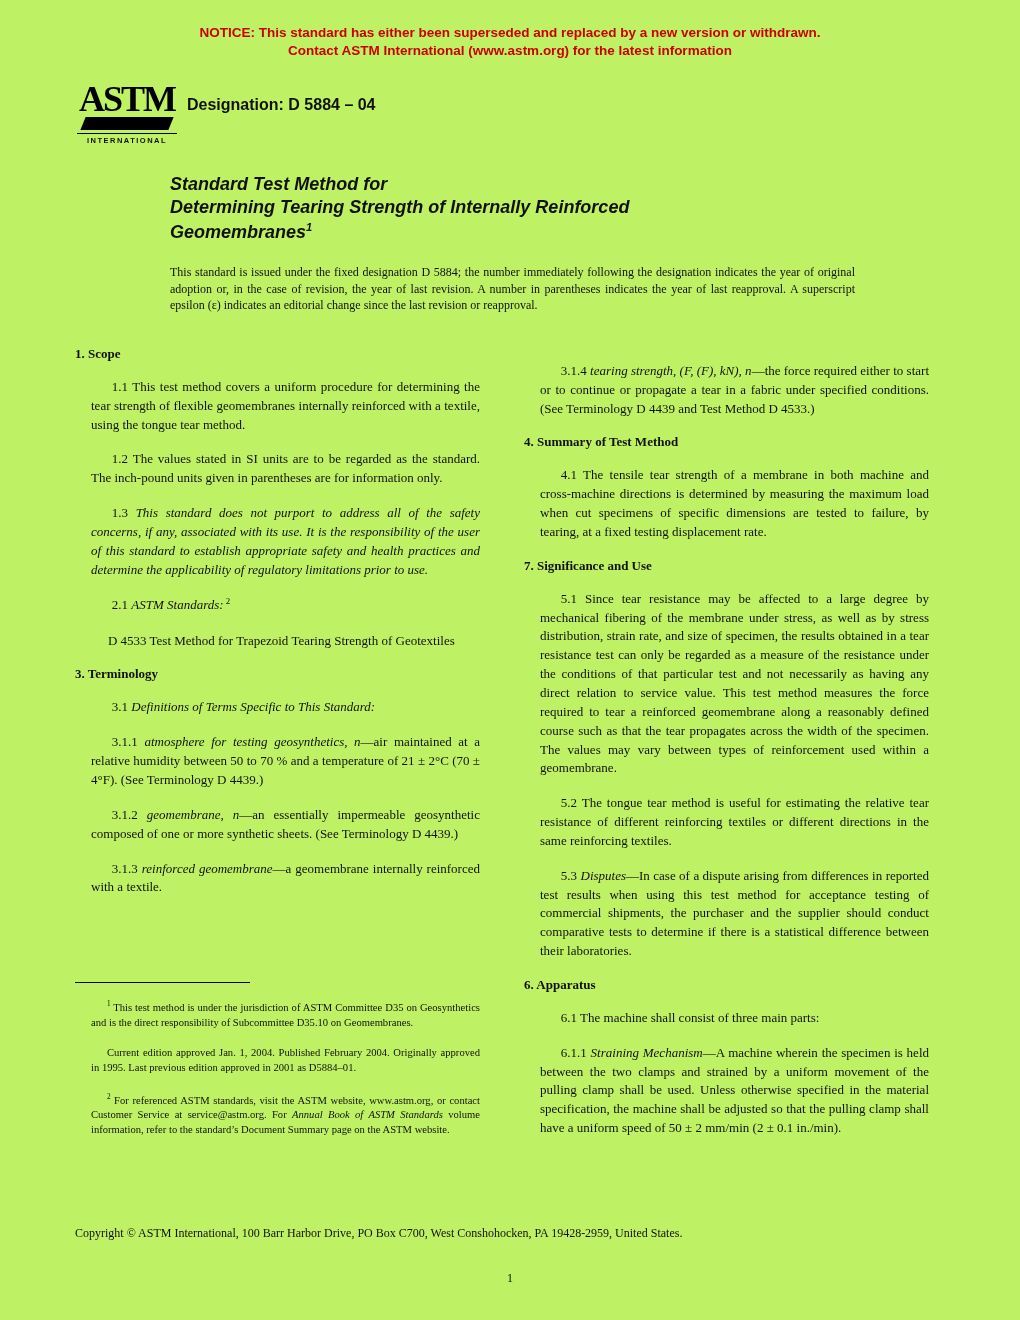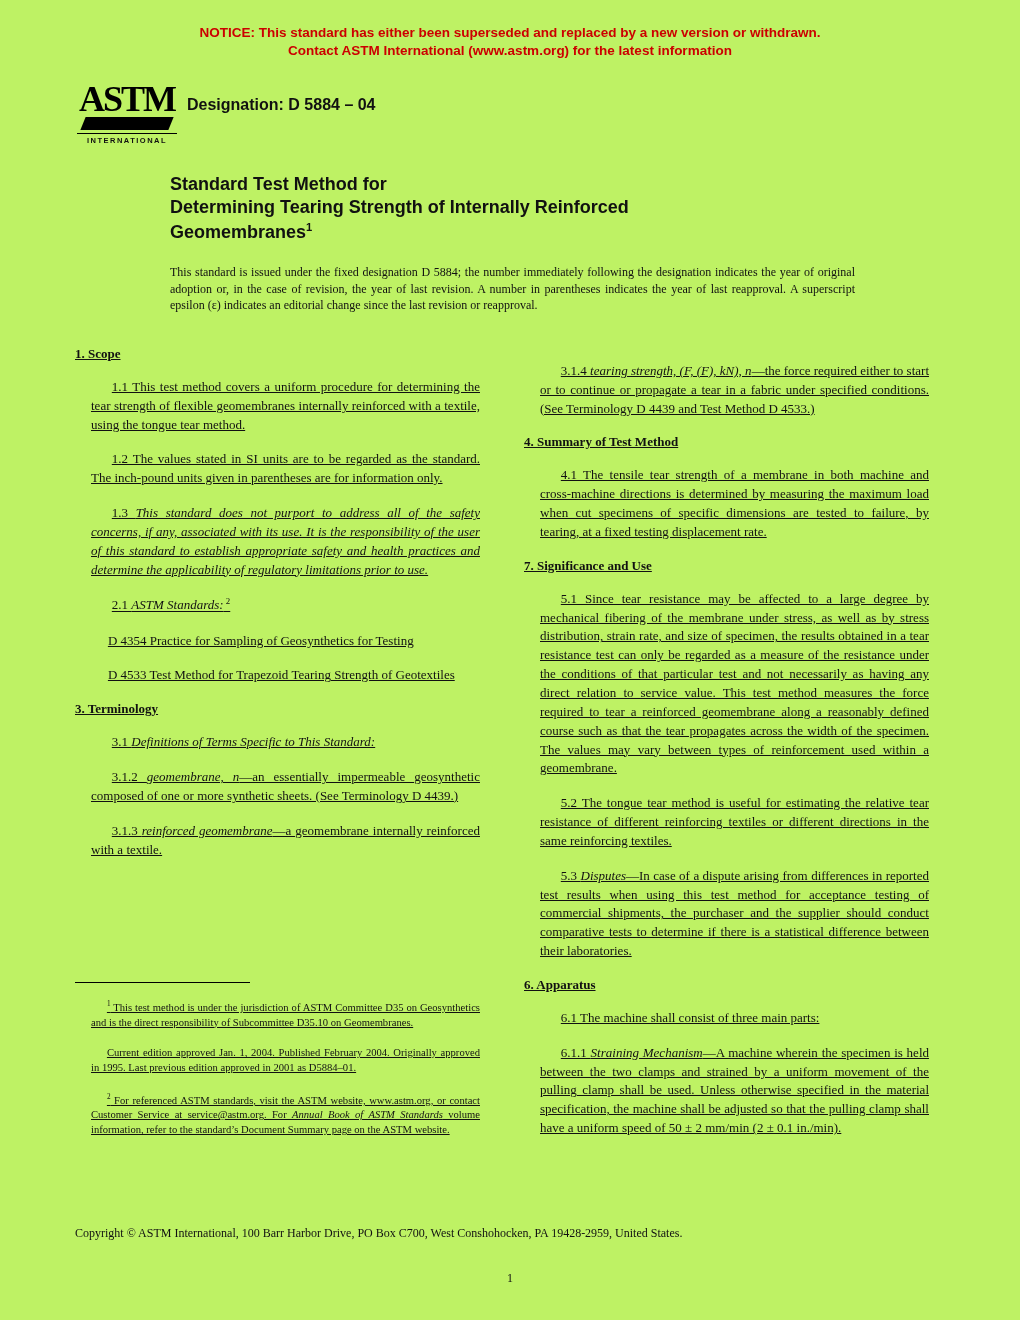--- a/index.html
+++ b/index.html
@@ -29,32 +29,32 @@
     font-family:"Liberation Sans", sans-serif; font-weight:bold;
     font-size:7.5px; letter-spacing:1.5px;
   }
   .designation {
     font-family:"Liberation Sans", sans-serif; font-weight:bold;
     font-size:16px; margin-left:8px; margin-top:12px;
   }
   .title-block {
     margin:28px 0 0 95px;
     font-family:"Liberation Sans", sans-serif; font-weight:bold;
-    font-size:18px; line-height:1.3;
+    font-size:18px; line-height:1.3;font-style:italic;
   }
   .title-block sup { font-size:0.62em; }
   .issue-note {
     margin:20px 0 0 95px; width:685px;
     font-size:12px; line-height:1.38; text-align:justify;
   }
   .columns {
     display:grid; grid-template-columns:1fr 1fr; column-gap:28px;
     margin-top:32px; min-height:762px;
   }
-  .col { display:flex; flex-direction:column;text-decoration:underline; }
+  .col { display:flex; flex-direction:column; }
   .col p { margin:16px; }
   .para { text-indent:1.6em; text-align:justify; font-size:13px; line-height:1.45; }
   .heading { font-weight:bold; font-size:13px; margin:10px 0 4px 0 !important; }
   .col > .heading:first-child, #col-left > div:first-child .heading:first-child { margin-top:0 !important; }
   .ref { font-size:13px; line-height:1.45; padding-left:2.9em; text-indent:-1.6em; text-align:justify; }
   .it { font-style:italic; }
   sup { font-size:0.68em; }
   .footnotes { margin-top:auto; padding-top:8px; }
   .fnline { width:175px; border-top:1px solid #000; margin-bottom:7px; }
   .fn { text-indent:1.5em; text-align:justify; font-size:10.6px; line-height:1.4; }
@@ -91,24 +91,24 @@
   <p class="issue-note">This standard is issued under the fixed designation D 5884; the number immediately following the designation indicates the year of original adoption or, in the case of revision, the year of last revision. A number in parentheses indicates the year of last reapproval. A superscript epsilon (ε) indicates an editorial change since the last revision or reapproval.</p>
 
   <div class="columns">
     <div class="col" id="col-left">
       <div class="blocks-body" id="col-left-body">
           <p class="heading"><span>1.  Scope</span></p>
           <p class="para"><span>1.1  This test method covers a uniform procedure for determining the tear strength of flexible geomembranes internally reinforced with a textile, using the tongue tear method.</span></p>
           <p class="para"><span>1.2  The values stated in SI units are to be regarded as the standard. The inch-pound units given in parentheses are for information only.</span></p>
           <p class="para"><span>1.3  </span><span class="it">This standard does not purport to address all of the safety concerns, if any, associated with its use. It is the responsibility of the user of this standard to establish appropriate safety and health practices and determine the applicability of regulatory limitations prior to use.</span></p>
           <p class="para"><span>2.1  </span><span class="it">ASTM Standards:</span><sup> 2</sup></p>
-          <p class="ref"><span>D 4354  Practice for Sampling of Geosynthetics for Testing</span></p>
           <p class="ref"><span>D 4533  Test Method for Trapezoid Tearing Strength of Geotextiles</span></p>
           <p class="heading"><span>3.  Terminology</span></p>
           <p class="para"><span>3.1  </span><span class="it">Definitions of Terms Specific to This Standard:</span></p>
+          <p class="para"><span>3.1.1  </span><span class="it">atmosphere for testing geosynthetics, n</span><span>—air maintained at a relative humidity between 50 to 70 % and a temperature of 21 ± 2°C (70 ± 4°F). (See Terminology D 4439.)</span></p>
           <p class="para"><span>3.1.2  </span><span class="it">geomembrane, n</span><span>—an essentially impermeable geosynthetic composed of one or more synthetic sheets. (See Terminology D 4439.)</span></p>
           <p class="para"><span>3.1.3  </span><span class="it">reinforced geomembrane</span><span>—a geomembrane internally reinforced with a textile.</span></p>
         </div>
       <div class="footnotes">
         <div class="fnline"></div>
         <div id="footnotes-body">
             <p class="fn"><sup>1</sup><span> This test method is under the jurisdiction of ASTM Committee D35 on Geosynthetics and is the direct responsibility of Subcommittee D35.10 on Geomembranes.</span></p>
             <p class="fn"><span>Current edition approved Jan. 1, 2004. Published February 2004. Originally approved in 1995. Last previous edition approved in 2001 as D5884–01.</span></p>
             <p class="fn"><sup>2</sup><span> For referenced ASTM standards, visit the ASTM website, www.astm.org, or contact Customer Service at service@astm.org. For </span><span class="it">Annual Book of ASTM Standards</span><span> volume information, refer to the standard’s Document Summary page on the ASTM website.</span></p>
           </div>

